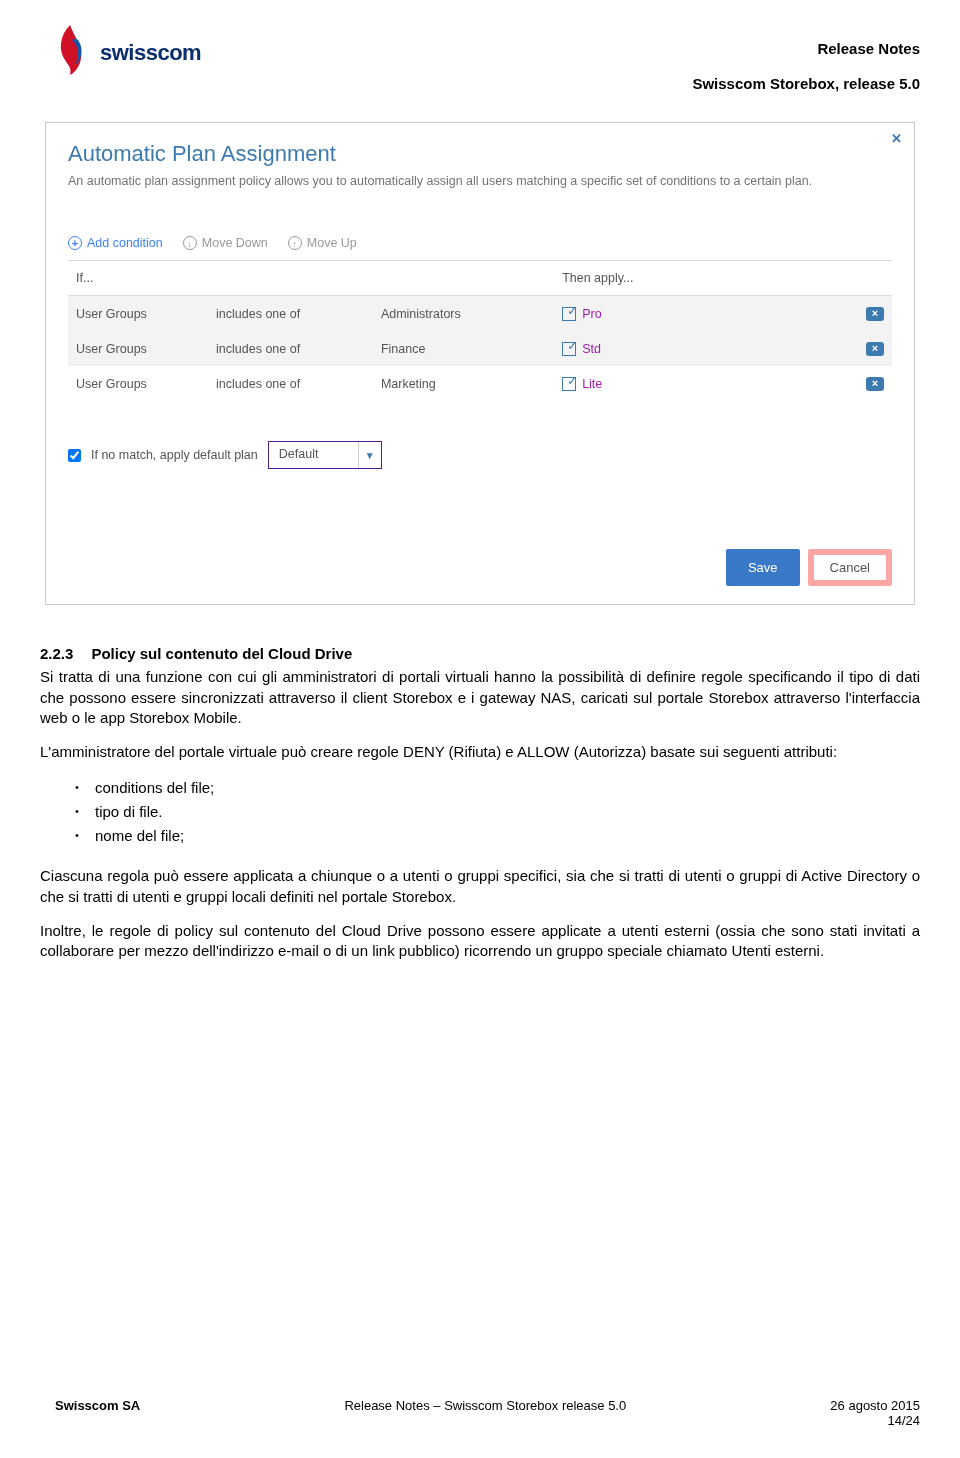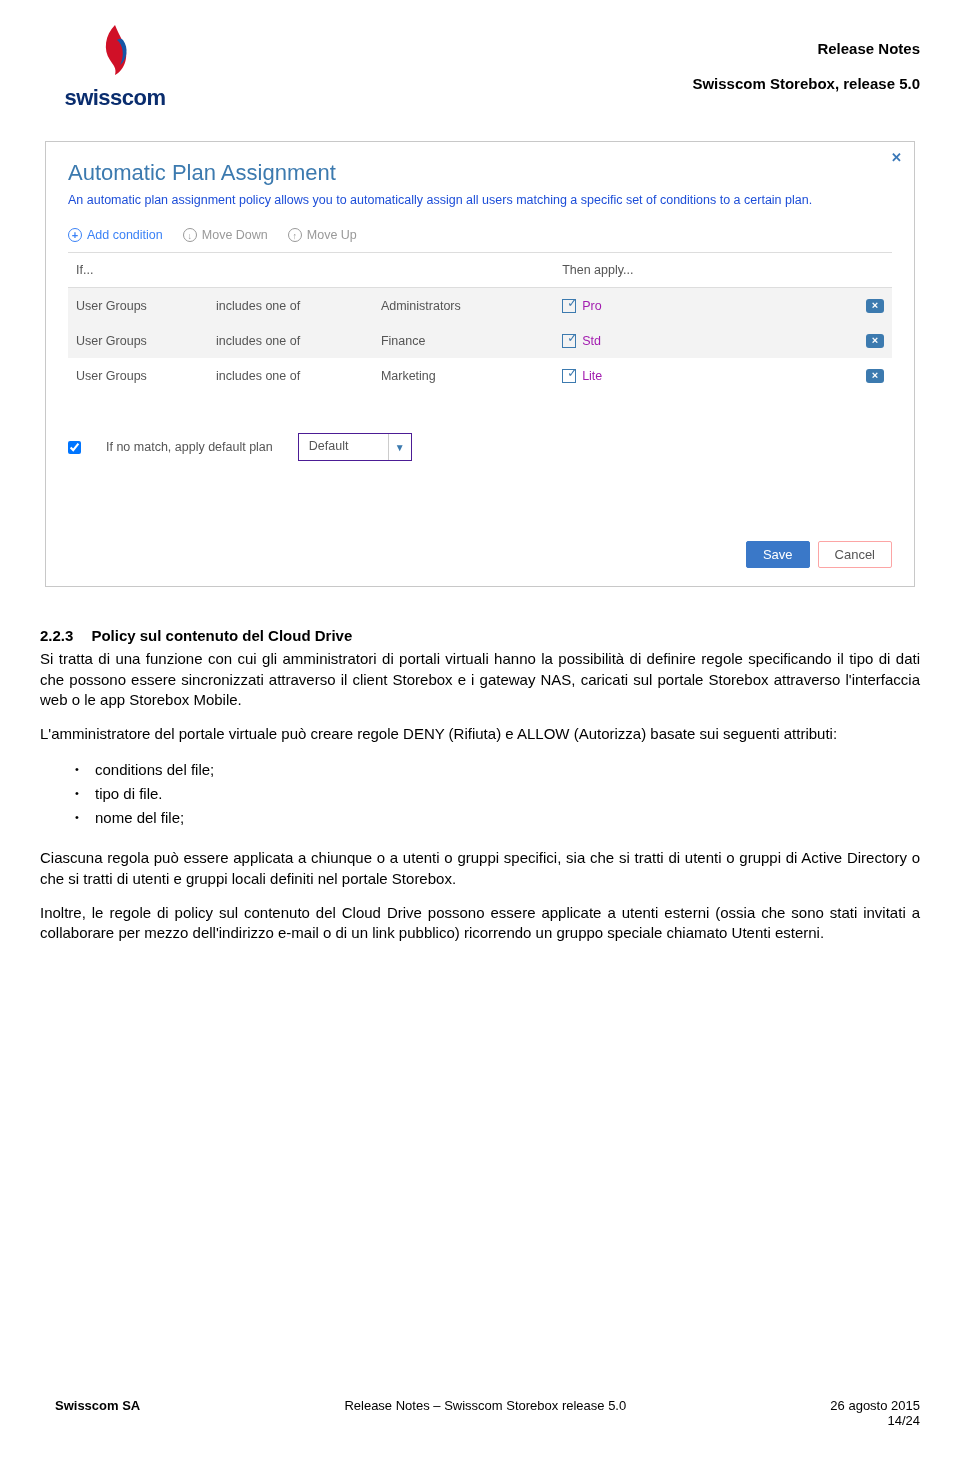--- a/index.html
+++ b/index.html
@@ -15,21 +15,20 @@
     padding: 20px 40px 40px 40px;
   }
   .header {
     display: flex;
     justify-content: space-between;
     align-items: flex-start;
     margin-bottom: 30px;
   }
   .logo {
     display: flex;
-    flex-direction: column;
     align-items: center;
     width: 150px;
   }
   .logo-icon {
     width: 60px;
     height: 60px;
     position: relative;
     margin-bottom: 5px;
   }
   .logo-text {
@@ -68,23 +67,23 @@
     font-size: 13px;
     font-weight: bold;
   }
   .dialog h2 {
     color: #3c7aaf;
     font-weight: normal;
     font-size: 22px;
     margin-bottom: 6px;
   }
   .dialog .desc {
-    color: #1d4ed8;
+    color: #737373;
     font-size: 12.5px;
-    margin-bottom: 20px;
+    margin-bottom: 47px;
     line-height: 1.3;
   }
   .toolbar {
     display: flex;
     gap: 20px;
     margin-bottom: 10px;
     font-size: 12.5px;
   }
   .toolbar .item {
     display: flex;
@@ -152,21 +151,21 @@
     text-align:center;
     font-size:11px;
     line-height:13px;
     font-weight:bold;
   }
   .del-btn::before{content:"×";}
 
   .default-row {
     display:flex;
     align-items:center;
-    gap:25px;
+    gap:10px;
     margin-top:40px;
     margin-bottom:80px;
     font-size:12.5px;
     color:#555;
   }
   .default-row input[type=checkbox]{
     width:13px;height:13px;
   }
   .select-box {
     border:1px solid #4c1d95;
@@ -186,21 +185,21 @@
     justify-content:center;
     color:#3c7aaf;
     font-size:10px;
   }
   .dlg-buttons {
     display:flex;
     justify-content:flex-end;
     gap:8px;
   }
   .btn {
-    border:1px solid #fca5a5;
+    border:6px solid #fca5a5;
     padding:5px 16px;
     font-size:13px;
     border-radius:2px;
     cursor:pointer;
   }
   .btn.primary {
     background:#3a78c8;
     border-color:#3a78c8;
     color:#fff;
   }

